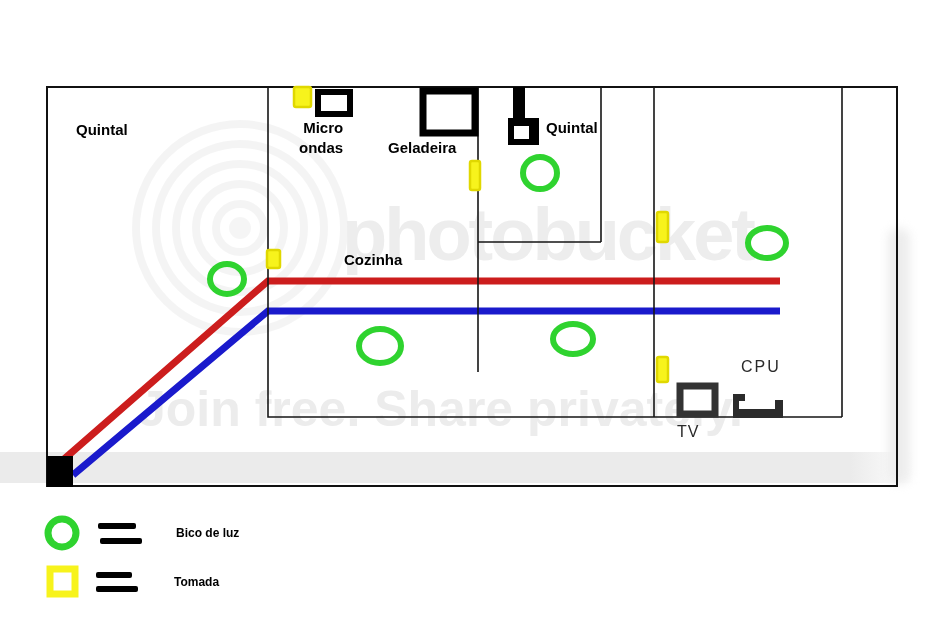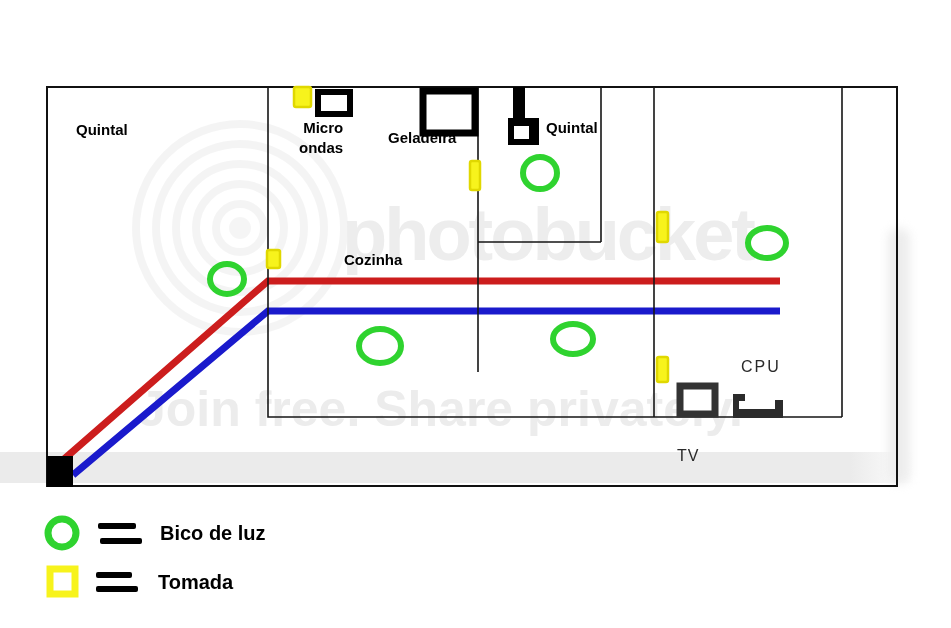--- a/index.html
+++ b/index.html
@@ -28,21 +28,21 @@
     background:#ededed;border-radius:10px;filter:blur(5px);
   }
   
   .lbl{
     position:absolute;font-size:15px;font-weight:bold;color:#000;
     white-space:nowrap;line-height:20px;
   }
   .lbl.thin{font-weight:normal;color:#2a2a2a;font-size:16px;}
   
   .legend-row{position:absolute;display:flex;align-items:center;}
-  .legend-label{font-size:20px;font-weight:bold;color:#000;margin-left:16px;}
+  .legend-label{font-size:12px;font-weight:bold;color:#000;margin-left:32px;}
   .eq{margin-left:14px;}
 </style>
 </head>
 <body>
 
 <div id="canvas">
 
   <div class="layer">
     <svg width="951" height="628">
       <g fill="none" stroke="rgba(0,0,0,0.045)" stroke-width="8">
@@ -94,24 +94,24 @@
       </g>
   </svg>
 
   <div class="layer">
     <div class="lbl" style="left:76px;top:120px;">Quintal</div>
     <div class="lbl" style="left:344px;top:214px;margin-top:36px;">Cozinha</div>
     <div class="lbl" style="left:299px;top:118px;text-align:right;">
       <div>Micro</div>
       <div>ondas</div>
     </div>
-    <div class="lbl" style="left:388px;top:128px;">Geladeira</div>
+    <div class="lbl" style="left:388px;top:138px;">Geladeira</div>
     <div class="lbl" style="left:544px;top:118px;background:#fff;padding:0 2px;">Quintal</div>
     <div class="lbl thin" style="left:741px;top:346px;letter-spacing:2px;margin-top:11px;">CPU</div>
-    <div class="lbl thin" style="left:677px;top:422px;letter-spacing:1px;margin-top:24px;">TV</div>
+    <div class="lbl thin" style="left:677px;top:422px;letter-spacing:1px;">TV</div>
   </div>
 
   <div class="legend-row" style="left:42px;top:513px;">
     <svg width="40" height="40">
       <circle cx="20" cy="20" r="14" fill="none" stroke-width="7" stroke="#2fd32f"></circle>
     </svg>
     <svg class="eq" width="48" height="26">
       <rect x="2" y="3" width="38" height="6" rx="2" fill="#000"></rect>
       <rect x="4" y="18" width="42" height="6" rx="2" fill="#000"></rect>
     </svg>

